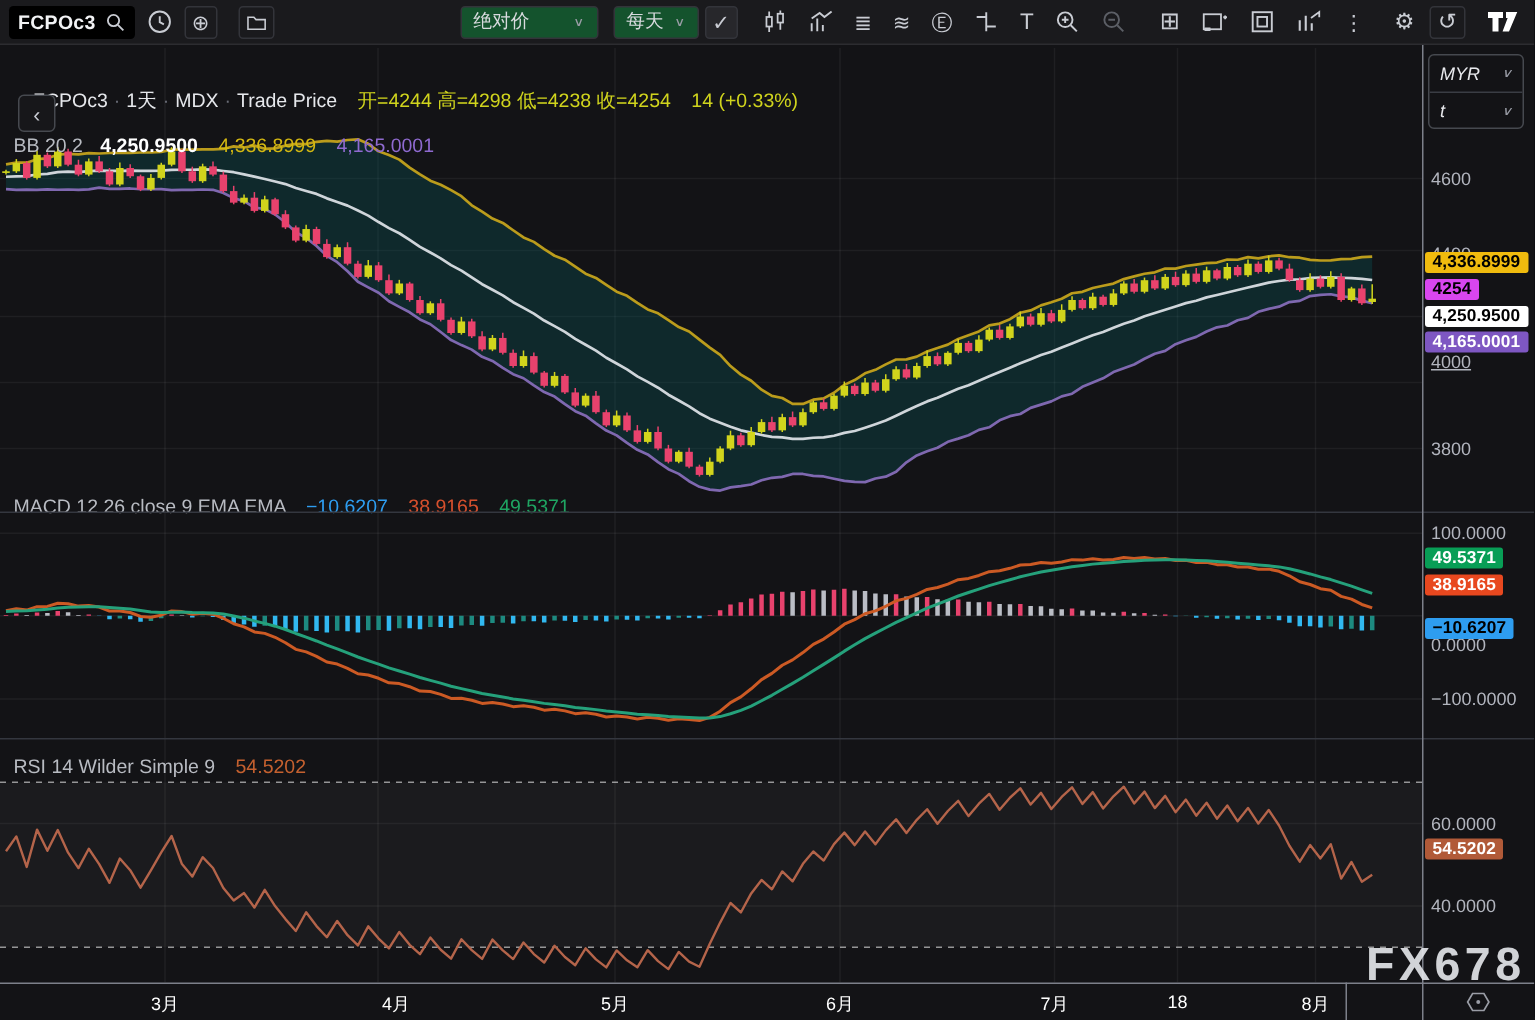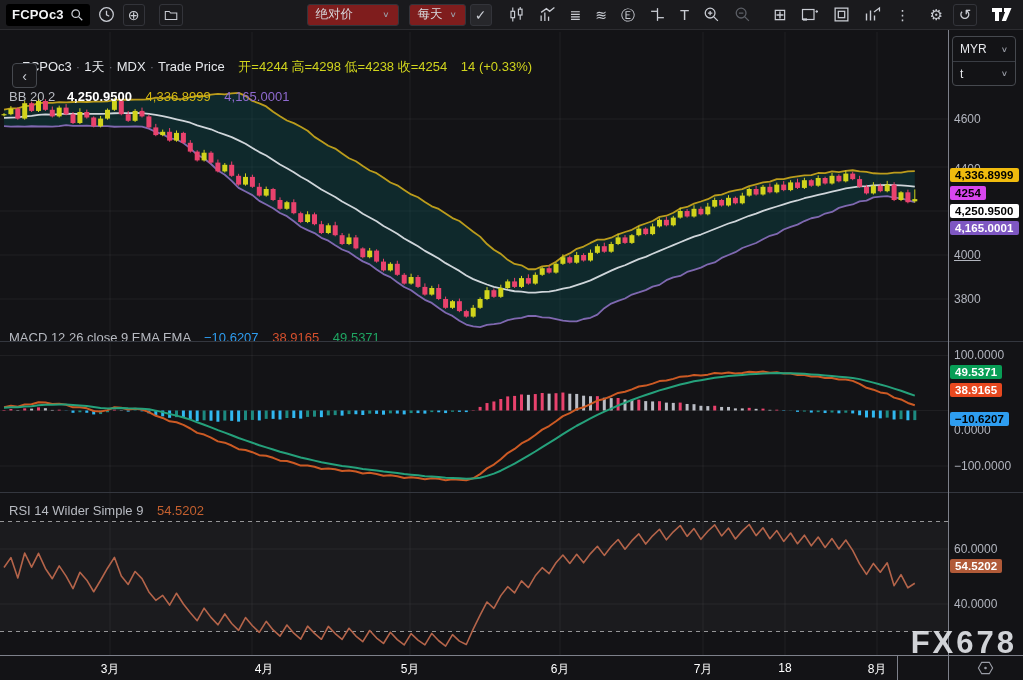--- a/index.html
+++ b/index.html
@@ -10,21 +10,21 @@
   
   #toolbar { position:absolute; left:0; top:0; width:1023px; height:30px; background:#1a1a1d;
              border-bottom:1px solid #2c2c30; display:flex; align-items:center; padding:0 6px; gap:4px; z-index:30; }
   .tb-btn { height:22px; display:flex; align-items:center; justify-content:center; color:#c9ccd3;
             border-radius:3px; padding:0 4px; cursor:pointer; }
   .tb-btn.boxed { border:1px solid #33343a; width:24px; }
   .glyph { font-size:14px; line-height:1; }
   #symbol-box { width:112px; height:22px; background:#000; border-radius:3px; display:flex; align-items:center;
                 padding:0 6px; gap:6px; }
   #symbol-box .sym { color:#f2f3f5; font-size:13px; font-weight:bold; flex:1; letter-spacing:.2px; }
-  .dropdown { height:22px; background:#7f1d1d; border:1px solid #33343a; border-radius:3px; display:flex;
+  .dropdown { height:22px; background:#14532d; border:1px solid #33343a; border-radius:3px; display:flex;
               align-items:center; justify-content:space-between; padding:0 8px; font-size:12.5px; color:#d8dade; }
   #dd-pricemode { width:188px; margin-left:120px; }
   #dd-interval { width:108px; margin-left:6px; }
   .chev { color:#9a9da6; font-size:10px; transform:scaleY(.8); }
   #tb-icons { display:flex; align-items:center; gap:6px; margin-left:8px; }
   .icon-svg { display:block; }
   #tv-logo { margin-left:4px; }
 
   
   #chart-svg { position:absolute; left:0; top:0; z-index:1; }
@@ -51,21 +51,21 @@
   #back-btn { left:12px; top:63px; width:25px; height:25px; border:1px solid #46494f; border-radius:4px;
               display:flex; align-items:center; justify-content:center; color:#c9ccd3; font-size:14px; cursor:pointer;
               background:#17171a; }
 
   
   #axis-border-v { position:absolute; left:948px; top:30px; width:1px; height:650px; background:#7d808a; z-index:15; }
   #sep-main { position:absolute; left:0; top:341px; width:1023px; height:1px; background:#34373f; z-index:12; }
   #sep-macd { position:absolute; left:0; top:492px; width:1023px; height:1px; background:#34373f; z-index:12; }
   #time-axis-border { position:absolute; left:0; top:655px; width:1023px; height:1px; background:#7d808a; z-index:15; }
 
-  #unit-box { left:952px; top:36px; width:64px; border:1px solid #46494f; border-radius:4px; overflow:hidden; z-index:16; }
+  #unit-box { left:952px; top:36px; width:64px; border:1px solid #46494f; border-radius:4px; overflow:hidden; z-index:16;font-style:italic; }
   .unit-row { height:24px; display:flex; align-items:center; justify-content:space-between; padding:0 7px;
               font-size:12px; color:#e8e9ed; cursor:pointer; }
   .unit-row + .unit-row { border-top:1px solid #3a3d44; }
 
   .axis-tick { position:absolute; left:954px; transform:translateY(-50%); font-size:12px; color:#b2b5be; z-index:11; }
   .axis-badge { position:absolute; left:950px; transform:translateY(-50%); font-size:11.5px; padding:1px 5px;
                 border-radius:2px; z-index:13; font-weight:bold; letter-spacing:.1px; }
 
   .time-tick { position:absolute; top:661px; transform:translateX(-50%); font-size:12px; color:#ffffff; z-index:11; }
 
@@ -698,21 +698,21 @@
     </div>
     <div class="unit-row">
       <span>t</span>
       <span class="chev">∨</span>
     </div>
   </div>
 
   <div id="axis-labels">
       <div class="axis-tick" style="top: 119px;">4600</div>
       <div class="axis-tick" style="top: 169px;">4400</div>
-      <div class="axis-tick" style="top: 255px; text-decoration: underline;">4000</div>
+      <div class="axis-tick" style="top: 241px; text-decoration: underline;">4000</div>
       <div class="axis-tick" style="top: 299px;">3800</div>
       <div class="axis-tick" style="top: 355px;">100.0000</div>
       <div class="axis-tick" style="top: 430px;">0.0000</div>
       <div class="axis-tick" style="top: 466px;">−100.0000</div>
       <div class="axis-tick" style="top: 549px;">60.0000</div>
       <div class="axis-tick" style="top: 604px;">40.0000</div>
       <div class="axis-badge" style="top: 175px; background: rgb(240, 187, 14); color: rgb(0, 0, 0);">4,336.8999</div>
       <div class="axis-badge" style="top: 193px; background: #d946ef; color: rgb(0, 0, 0);">4254</div>
       <div class="axis-badge" style="top: 211px; background: rgb(255, 255, 255); color: rgb(0, 0, 0);">4,250.9500</div>
       <div class="axis-badge" style="top: 228px; background: rgb(126, 87, 194); color: rgb(255, 255, 255);">4,165.0001</div>

